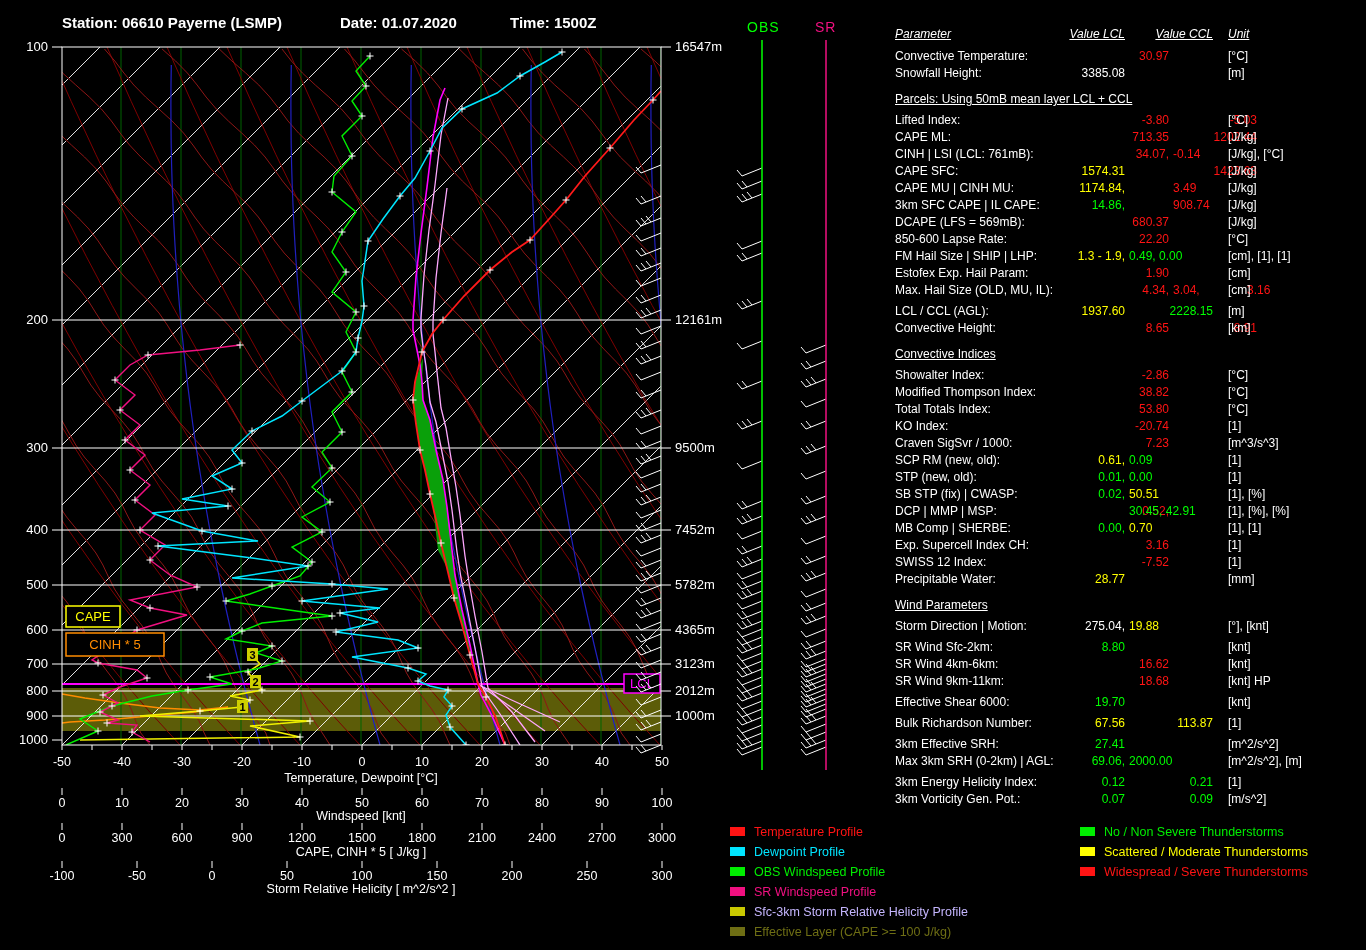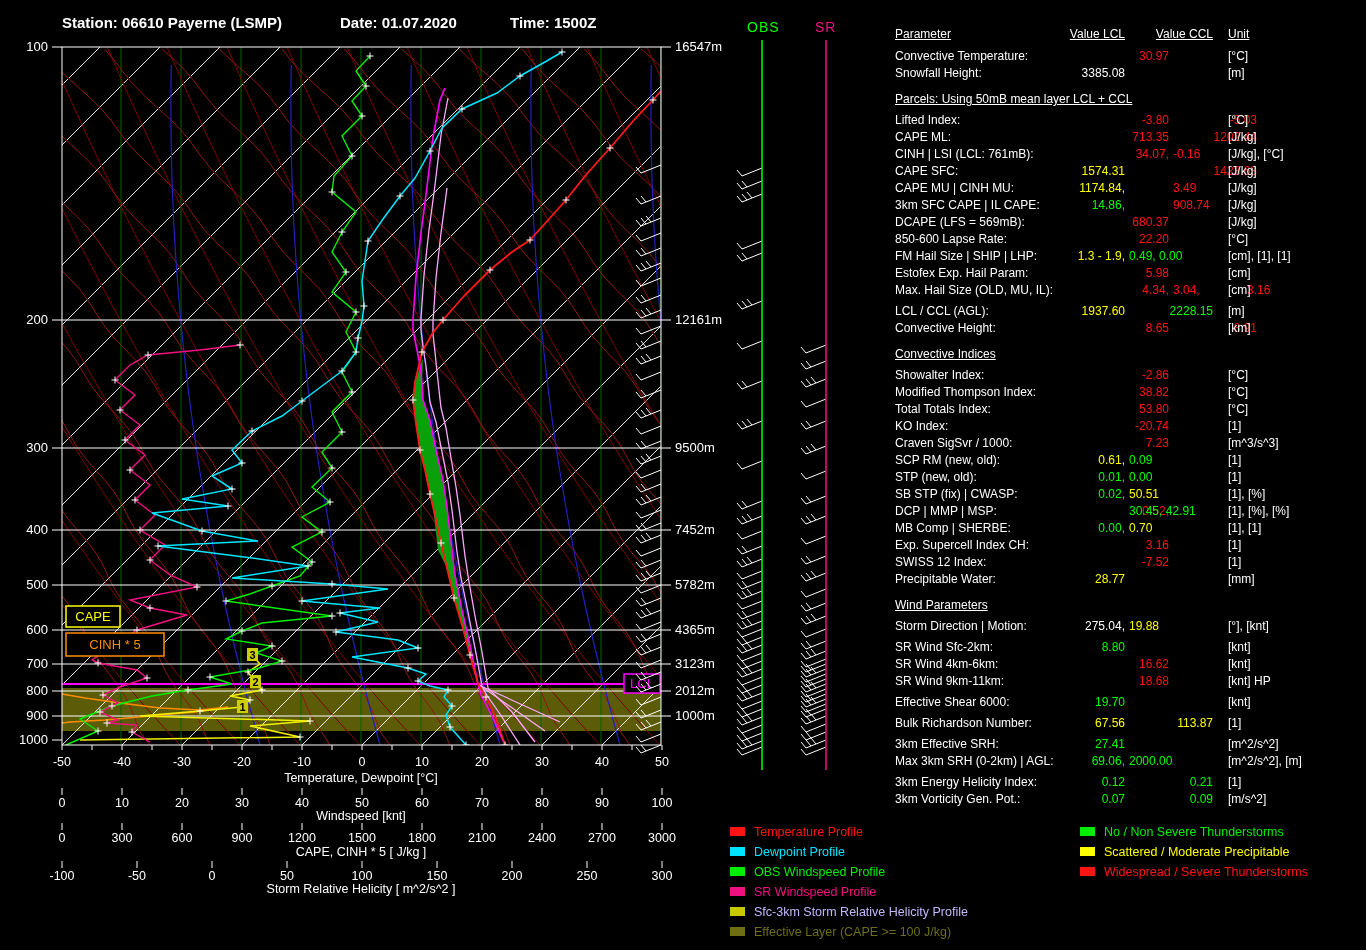--- a/index.html
+++ b/index.html
@@ -10,21 +10,21 @@
   .col-label{position:absolute;top:19px;font-size:14px;font-weight:normal;letter-spacing:1px;}
   #obs-label{left:747px;color:#00FF00;}
   #sr-label{left:815px;color:#F01080;}
   
   #table{position:absolute;left:895px;top:26px;width:471px;color:#fff;font-size:12px;line-height:17px;}
   .trow{position:relative;height:17px;white-space:nowrap;}
   .trow.gap{margin-top:4px;}
   .thead{height:19px;margin-bottom:3px;}
   .tsection{height:18px;margin-top:9px;margin-bottom:3px;}
   .tsection .lbl{text-decoration:underline;}
-  .thead span{text-decoration:underline;}
+  .thead span{text-decoration:underline;font-style:italic;}
   .lbl{position:absolute;left:0;}
   .v1{position:absolute;left:110px;width:120px;text-align:right;}
   .vx{position:absolute;left:234px;}
   .v2{position:absolute;left:235px;width:83px;text-align:right;}
   .unit{position:absolute;left:333px;}
   .c-r{color:#FF1414;margin-left:44px;} .c-y{color:#FFFF00;} .c-g{color:#00FF00;} .c-w{color:#FFFFFF;}
   
   .legend{position:absolute;font-size:12.5px;}
   #legend-left{left:730px;top:825px;}
   #legend-right{left:1080px;top:825px;}
@@ -894,21 +894,21 @@
       </div>
       <div class="trow">
         <span class="lbl">CAPE ML:</span>
         <span class="v1 c-r">713.35</span>
         <span class="v2 c-r">1202.44</span>
         <span class="unit">[J/kg]</span>
       </div>
       <div class="trow">
         <span class="lbl">CINH | LSI (LCL: 761mB):</span>
         <span class="v1 c-r">34.07,</span>
-        <span class="vx"><span class="c-r">-0.16 </span></span>
+        <span class="vx"><span class="c-r">-0.14 </span></span>
         <span class="unit">[J/kg], [°C]</span>
       </div>
       <div class="trow">
         <span class="lbl">CAPE SFC:</span>
         <span class="v1 c-y">1574.31</span>
         <span class="v2 c-r">1423.63</span>
         <span class="unit">[J/kg]</span>
       </div>
       <div class="trow">
         <span class="lbl">CAPE MU | CINH MU:</span>
@@ -933,21 +933,21 @@
         <span class="unit">[°C]</span>
       </div>
       <div class="trow">
         <span class="lbl">FM Hail Size | SHIP | LHP:</span>
         <span class="v1 c-y">1.3 - 1.9,</span>
         <span class="vx"><span class="c-g">0.49, </span><span class="c-g">0.00 </span></span>
         <span class="unit">[cm], [1], [1]</span>
       </div>
       <div class="trow">
         <span class="lbl">Estofex Exp. Hail Param:</span>
-        <span class="v1 c-r">5.98</span>
+        <span class="v1 c-r">1.90</span>
         <span class="unit">[cm]</span>
       </div>
       <div class="trow">
         <span class="lbl">Max. Hail Size (OLD, MU, IL):</span>
         <span class="v1 c-r">4.34,</span>
         <span class="vx"><span class="c-r">3.04, </span><span class="c-r">3.16 </span></span>
         <span class="unit">[cm]</span>
       </div>
       <div class="trow gap">
         <span class="lbl">LCL / CCL (AGL):</span>
@@ -1097,16 +1097,16 @@
   <div id="legend-left" class="legend">
       <div class="litem"><span class="lswatch" style="background: rgb(255, 20, 20);"></span><span class="ltext" style="color: rgb(255, 20, 20);">Temperature Profile</span></div>
       <div class="litem"><span class="lswatch" style="background: rgb(0, 229, 255);"></span><span class="ltext" style="color: rgb(0, 229, 255);">Dewpoint Profile</span></div>
       <div class="litem"><span class="lswatch" style="background: rgb(0, 238, 0);"></span><span class="ltext" style="color: rgb(0, 238, 0);">OBS Windspeed Profile</span></div>
       <div class="litem"><span class="lswatch" style="background: rgb(240, 16, 128);"></span><span class="ltext" style="color: rgb(240, 16, 128);">SR Windspeed Profile</span></div>
       <div class="litem"><span class="lswatch" style="background: rgb(200, 200, 0);"></span><span class="ltext" style="color: #c4b5fd;">Sfc-3km Storm Relative Helicity Profile</span></div>
       <div class="litem"><span class="lswatch" style="background: rgb(110, 110, 20);"></span><span class="ltext" style="color: rgb(110, 110, 20);">Effective Layer (CAPE &gt;= 100 J/kg)</span></div>
     </div>
   <div id="legend-right" class="legend">
       <div class="litem"><span class="lswatch" style="background: rgb(0, 238, 0);"></span><span class="ltext" style="color: rgb(0, 238, 0);">No / Non Severe Thunderstorms</span></div>
-      <div class="litem"><span class="lswatch" style="background: rgb(255, 255, 0);"></span><span class="ltext" style="color: rgb(255, 255, 0);">Scattered / Moderate Precipitable</span></div>
+      <div class="litem"><span class="lswatch" style="background: rgb(255, 255, 0);"></span><span class="ltext" style="color: rgb(255, 255, 0);">Scattered / Moderate Thunderstorms</span></div>
       <div class="litem"><span class="lswatch" style="background: rgb(255, 20, 20);"></span><span class="ltext" style="color: rgb(255, 20, 20);">Widespread / Severe Thunderstorms</span></div>
     </div>
 </div>
 
 </body></html>

